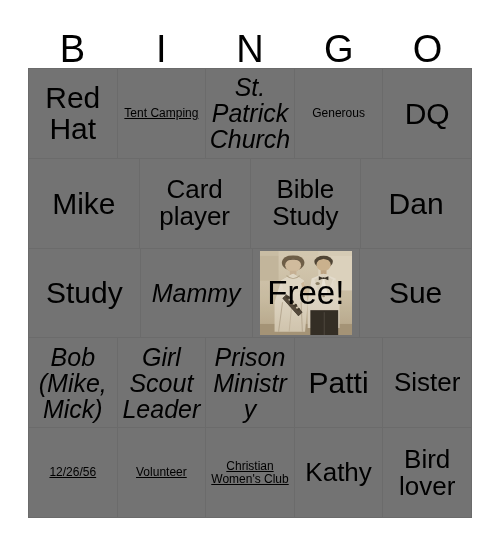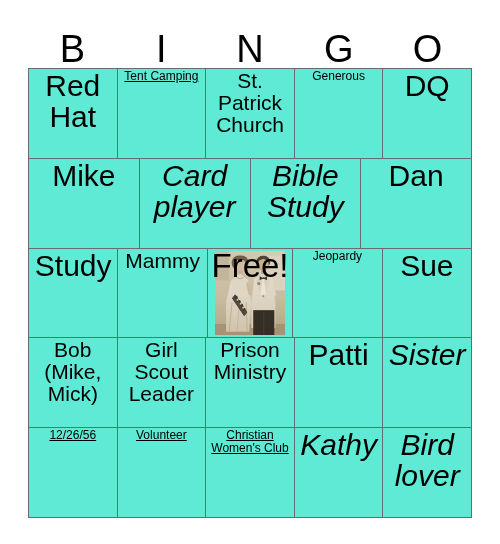--- a/index.html
+++ b/index.html
@@ -56,38 +56,38 @@
     min-height: 0;
   }
   .cell {
     flex: 1 1 0;
     min-width: 0;
     border-right: 1.5px solid #6b6b6b;
     border-bottom: 1.5px solid #6b6b6b;
     box-sizing: border-box;
     position: relative;
     display: flex;
-    align-items: flex-start;
+    align-items: center;
     justify-content: center;
     padding: 1px 2px;
-    background: #5eead4;
+    background: #737373;
     overflow: hidden;
   }
   .cell-text {
     text-align: center;
     color: #000000;
     line-height: 1.04;
     width: 100%;
     word-wrap: break-word;
   }
 
   
   .sz-xl .cell-text { font-size: 30px; }
-  .sz-lg .cell-text { font-size: 30px; font-style: italic; }
-  .sz-md .cell-text { font-size: 21px; }
+  .sz-lg .cell-text { font-size: 26px; }
+  .sz-md .cell-text { font-size: 25px; font-style: italic; }
   .sz-sm .cell-text { font-size: 12px; text-decoration: underline; }
   .sz-xs .cell-text { font-size: 12px; }
 
   
   .cell.free-cell {
     padding: 0;
   }
   #free-photo {
     position: absolute;
     left: 7px;
@@ -250,23 +250,20 @@
             <path d="M48.5 62 L48.5 86" stroke="#45403a" stroke-width="0.8"></path>
 
             <path d="M57 29 L61 45 L58 46 L55 31 Z" fill="#e8e1d0"></path>
 
             <rect x="0" y="0" width="70" height="86" fill="#8a7a5d" opacity="0.10"></rect>
             <rect x="0" y="0" width="70" height="5" fill="#cfc5ae" opacity="0.5"></rect>
           </svg>
         </div>
         <span id="free-label">Free!</span>
       </div>
-      <div class="cell sz-xs">
-        <span class="cell-text">Jeopardy</span>
-      </div>
       <div class="cell sz-xl">
         <span class="cell-text">Sue</span>
       </div>
     </div>
 
     <div class="grid-row">
       <div class="cell sz-md">
         <span class="cell-text">Bob (Mike, Mick)</span>
       </div>
       <div class="cell sz-md">

